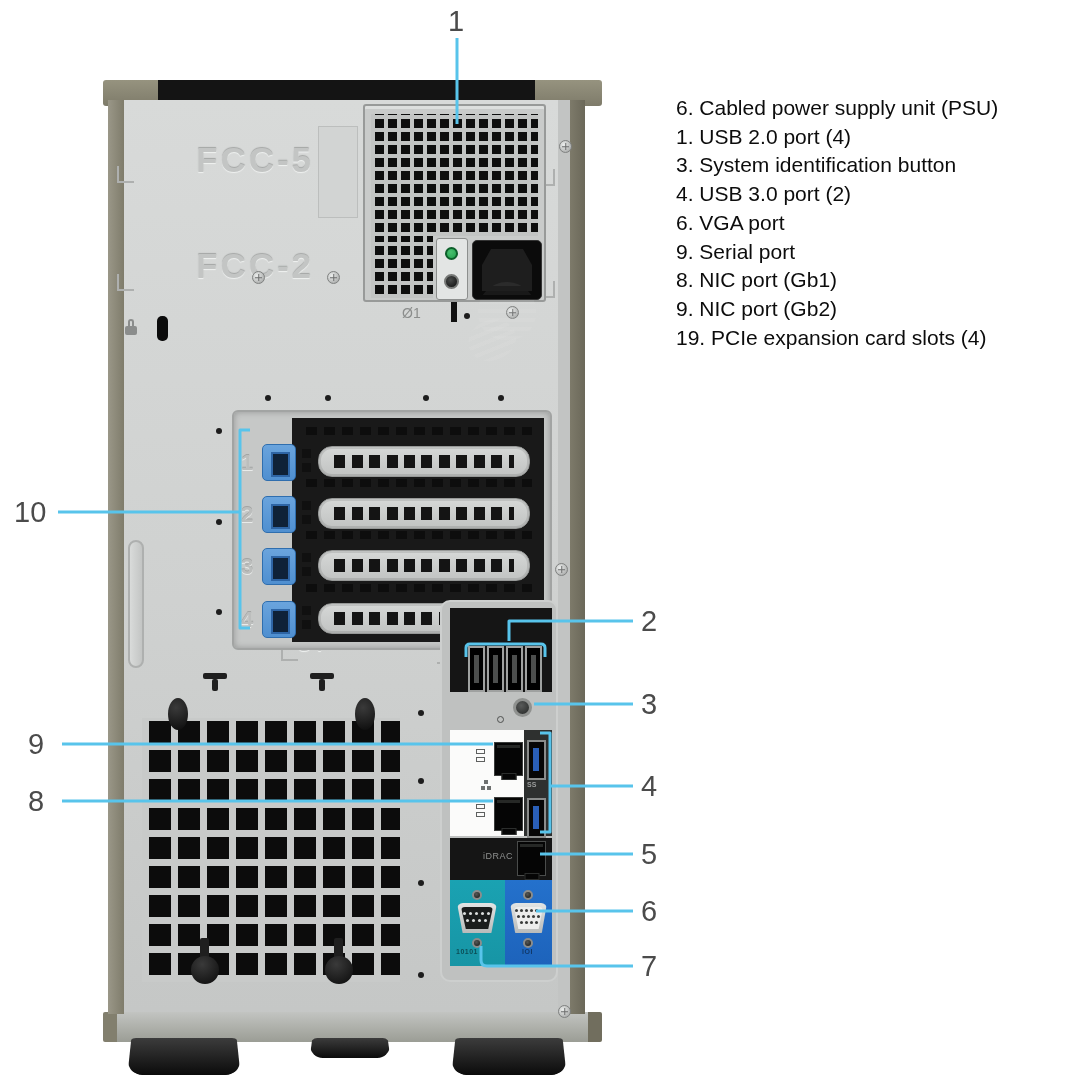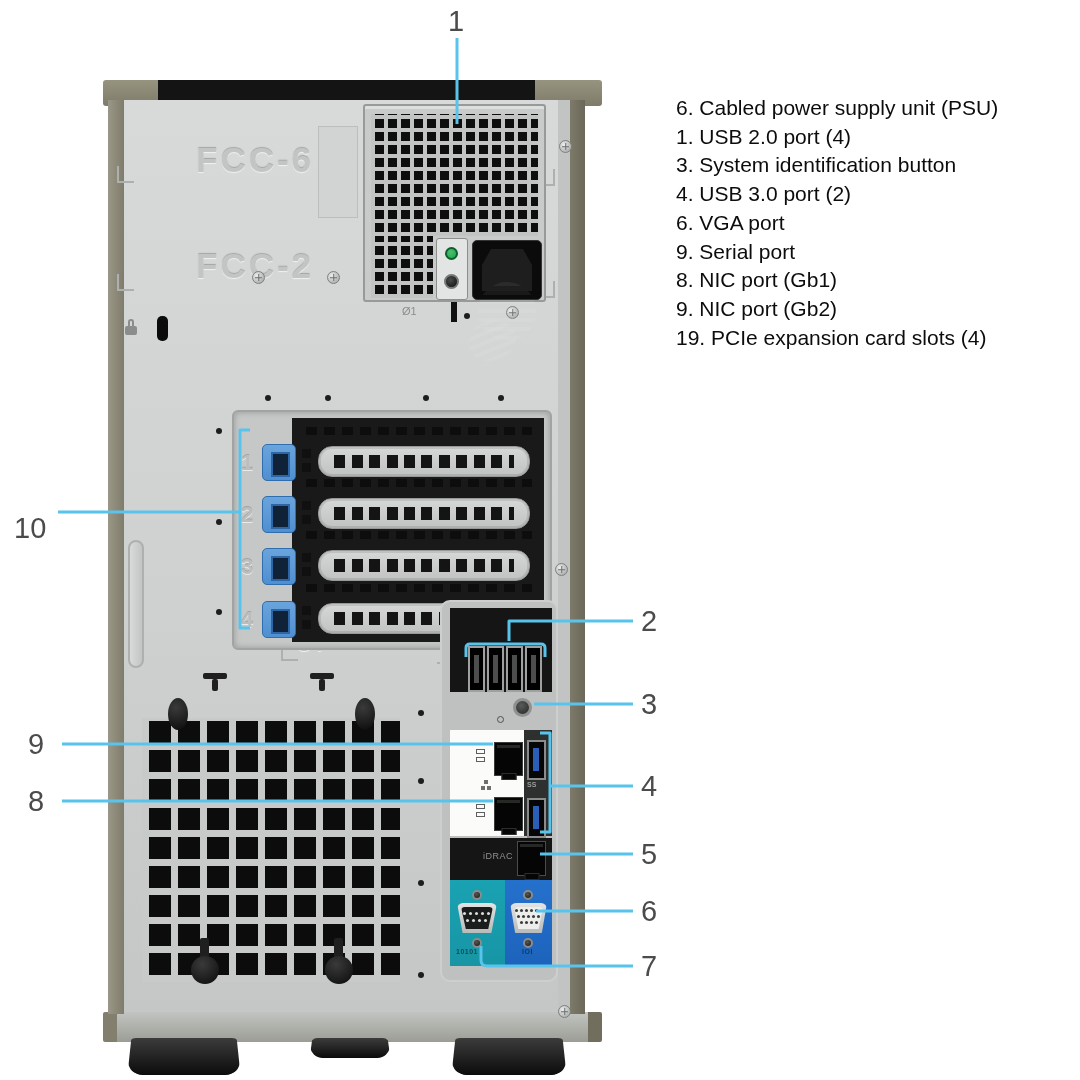--- a/index.html
+++ b/index.html
@@ -134,40 +134,40 @@
   .legend{left:676px;top:94px;width:400px;}
   .legend-row{font-size:21px;line-height:28.7px;color:#0c0c0c;white-space:nowrap;}
 
   .lock-body{left:125px;top:326px;width:12px;height:9px;background:#8b8d8c;border-radius:2px;}
   .lock-shackle{left:128px;top:319px;width:6px;height:8px;border:2px solid #8b8d8c;border-bottom:none;
                 border-radius:5px 5px 0 0;box-sizing:border-box;}
   .ken-slot{left:157px;top:316px;width:11px;height:25px;background:#0b0b0b;border-radius:5px;}
   .handle{left:128px;top:540px;width:16px;height:128px;border:2px solid #aeb0af;border-radius:9px;
           background:linear-gradient(90deg,#d9dbda,#c3c5c4);box-sizing:border-box;}
   .label-rect{left:318px;top:126px;width:40px;height:92px;background:#d2d4d3;border:1px solid #bcbebd;box-sizing:border-box;}
-  .psu-mark{font-size:11px;color:#8b8d8c;}
+  .psu-mark{font-size:14px;color:#8b8d8c;}
 </style>
 </head>
 <body>
 
 <div class="stage">
 
   <div class="abs bottom-cap"></div>
   <div class="abs foot" style="left:128px;top:1038px;width:112px;height:37px;"></div>
   <div class="abs foot" style="left:310px;top:1038px;width:80px;height:20px;"></div>
   <div class="abs foot" style="left:452px;top:1038px;width:114px;height:37px;"></div>
 
   <div class="abs top-cap"></div>
   <div class="abs top-strip"></div>
   <div class="abs bezel-left"></div>
   <div class="abs back-panel"></div>
   <div class="abs edge-right"></div>
   <div class="abs bezel-right"></div>
 
-  <div class="abs emboss fcc" style="left:196px;top:140px;">FCC-6</div>
+  <div class="abs emboss fcc" style="left:196px;top:140px;">FCC-5</div>
   <div class="abs emboss fcc" style="left:196px;top:246px;">FCC-2</div>
   <div class="abs emboss st" style="left:298px;top:634px;">ST</div>
 
   <div class="abs lmark" style="left:117px;top:166px;"></div>
   <div class="abs lmark flip" style="left:538px;top:169px;"></div>
   <div class="abs lmark" style="left:117px;top:274px;"></div>
   <div class="abs lmark flip" style="left:538px;top:281px;"></div>
   <div class="abs lmark" style="left:281px;top:644px;"></div>
   <div class="abs lmark flip" style="left:437px;top:647px;"></div>
 
@@ -327,21 +327,21 @@
 
   <div class="callout-num" style="left:448px;top:6px;">1</div>
   <div class="callout-num" style="left:641px;top:606px;">2</div>
   <div class="callout-num" style="left:641px;top:689px;">3</div>
   <div class="callout-num" style="left:641px;top:771px;">4</div>
   <div class="callout-num" style="left:641px;top:839px;">5</div>
   <div class="callout-num" style="left:641px;top:896px;">6</div>
   <div class="callout-num" style="left:641px;top:951px;">7</div>
   <div class="callout-num" style="left:28px;top:786px;">8</div>
   <div class="callout-num" style="left:28px;top:729px;">9</div>
-  <div class="callout-num" style="left:14px;top:497px;margin-top:16px;">10</div>
+  <div class="callout-num" style="left:14px;top:497px;">10</div>
 
   <div class="abs legend">
     <div class="legend-row">6. Cabled power supply unit (PSU)</div>
     <div class="legend-row">1. USB 2.0 port (4)</div>
     <div class="legend-row">3. System identification button</div>
     <div class="legend-row">4. USB 3.0 port (2)</div>
     <div class="legend-row">6. VGA port</div>
     <div class="legend-row">9. Serial port</div>
     <div class="legend-row">8. NIC port (Gb1)</div>
     <div class="legend-row">9. NIC port (Gb2)</div>

